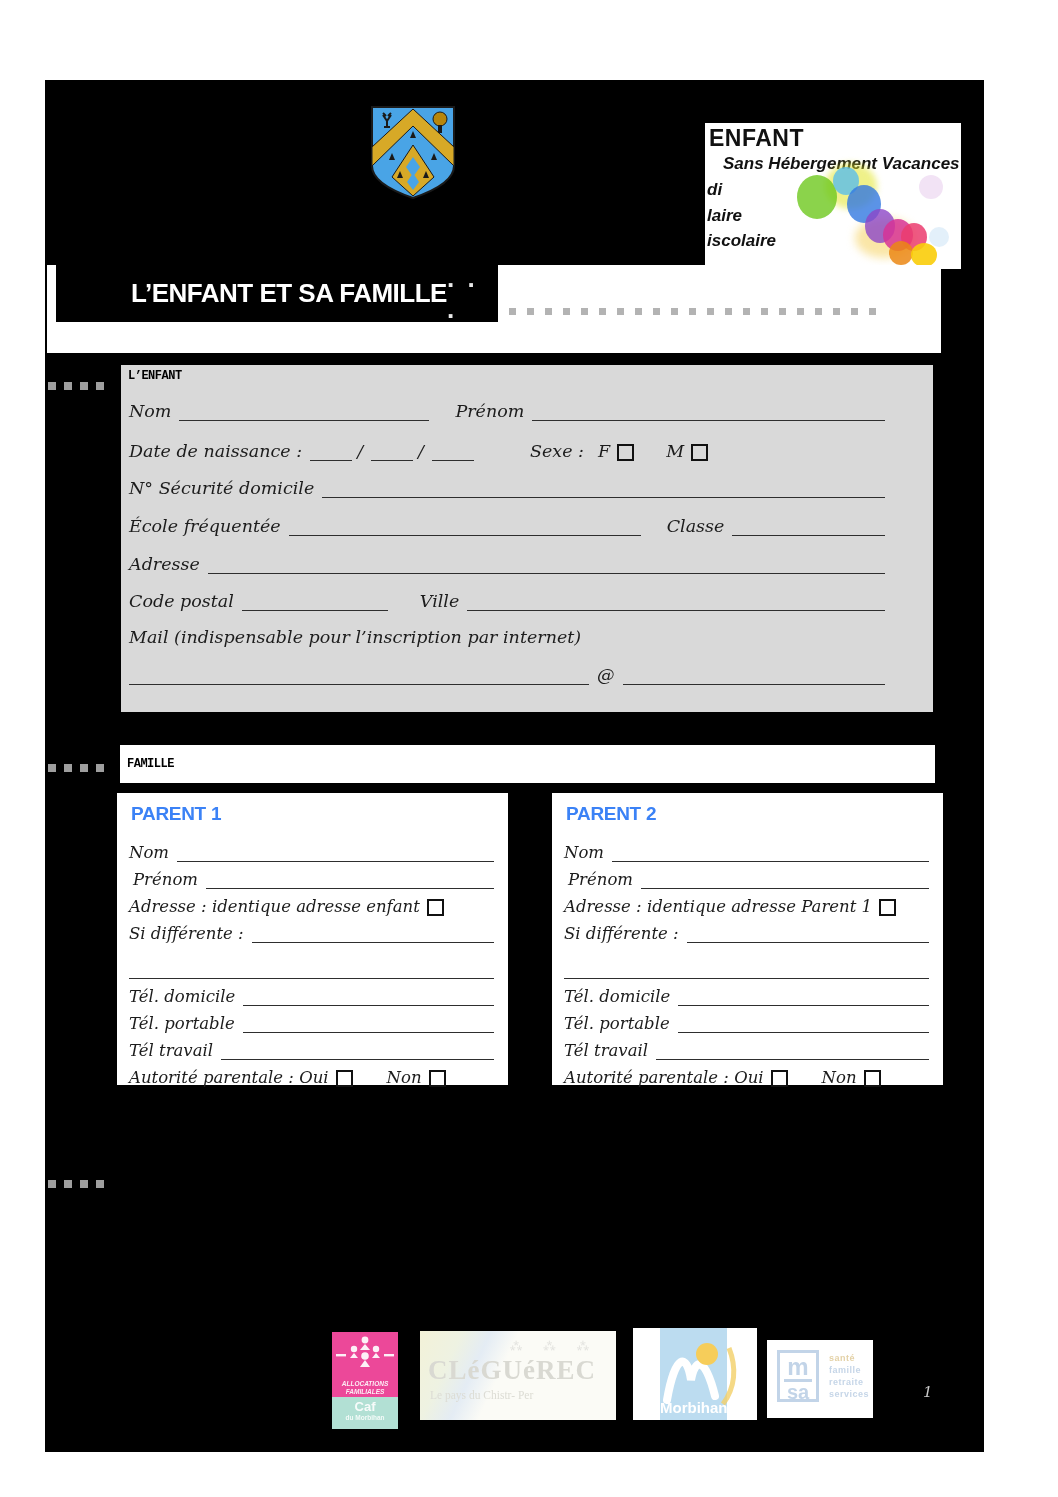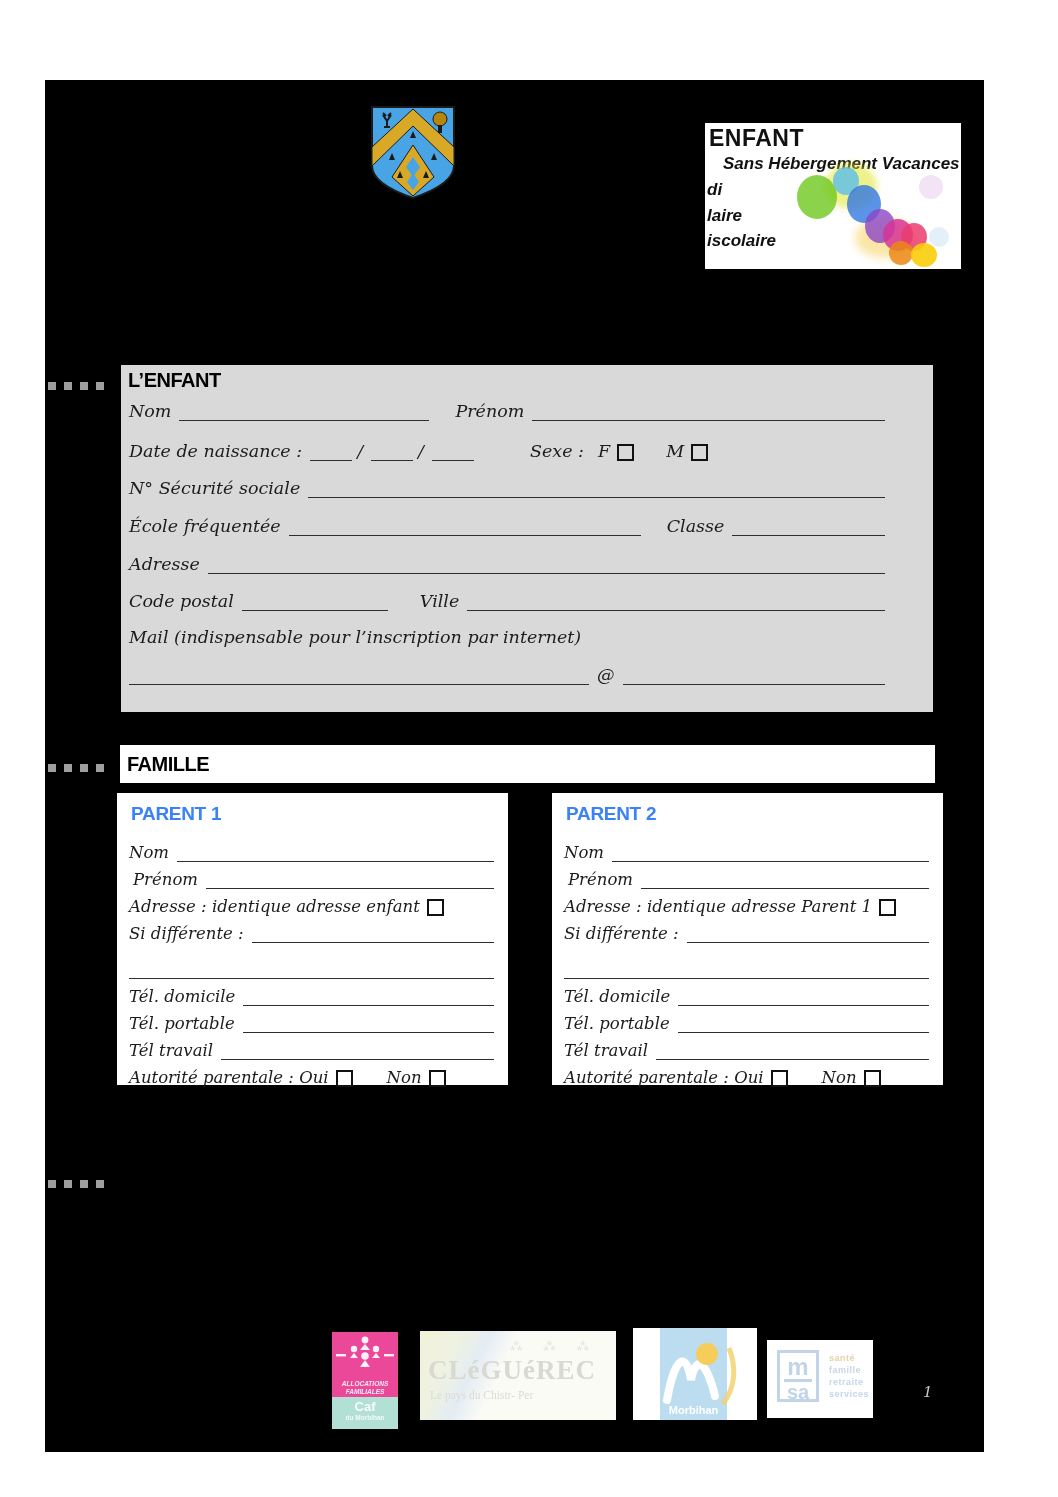--- a/index.html
+++ b/index.html
@@ -32,21 +32,21 @@
   .sq-dots i{display:inline-block;width:8px;height:8px;background:#9e9e9e;margin-right:8px;}
 
   
   .hw{font-family:"DejaVu Serif",serif;font-style:italic;color:#1c1c1c;}
   .ln{display:inline-block;border-bottom:1.4px solid #2e2e2e;height:15px;}
   .cb{display:inline-block;width:13px;height:13px;border:2px solid #111;background:transparent;
       vertical-align:-1px;margin-left:7px;}
 
   
   .enfant-panel{position:absolute;left:76px;top:285px;width:812px;height:347px;background:#d9d9d9;}
-  .panel-heading{position:absolute;left:7px;top:4px;font-size:20px;font-weight:bold;letter-spacing:-.5px;color:#000;}
+  .panel-heading{position:absolute;left:7px;top:4px;font-size:12px;font-weight:bold;letter-spacing:-.5px;color:#000;font-family:Liberation Mono, monospace;}
   .g-row{position:absolute;left:8px;right:48px;display:flex;align-items:flex-end;font-size:17.5px;}
   .g-row .lbl{white-space:nowrap;}
   .g-row .ln{margin-left:8px;}
   .flex1{flex:1;}
 
   
   .famille-strip{position:absolute;left:75px;top:665px;width:815px;height:38px;background:#fff;display:flex;align-items:center;}
   .famille-strip .panel-heading{position:static;margin-left:7px;}
 
   
@@ -68,21 +68,21 @@
   .cleg{left:375px;top:1251px;width:196px;height:89px;background:#fbfbf6;
         background-image:linear-gradient(115deg,#f3f2d8 0%,#eef2e2 18%,#e4ecf4 30%,#fbfbf6 42%);}
   .cleg .cname{position:absolute;left:8px;top:24px;font-family:"Liberation Serif",serif;font-weight:bold;
         font-size:27px;letter-spacing:1px;color:#d9d9d2;}
   .cleg .ctag{position:absolute;left:10px;top:58px;font-family:"Liberation Serif",serif;
         font-size:11.5px;color:#dcdcd4;}
   .cleg .erm{position:absolute;color:#e3e3df;font-size:11px;letter-spacing:9px;top:6px;left:90px;}
   .morb{left:588px;top:1248px;width:124px;height:92px;background:#fff;}
   .morb .mblue{position:absolute;left:27px;top:0;width:67px;height:92px;background:#bcdcf0;}
   .morb .mname{position:absolute;left:27px;width:67px;bottom:4px;text-align:center;color:#fff;
-        font-size:11px;font-weight:bold;}
+        font-size:15px;font-weight:bold;}
   .msa{left:722px;top:1260px;width:106px;height:78px;background:#fff;}
   .msa .msq{position:absolute;left:10px;top:10px;width:42px;height:52px;border:3px solid #c2d4e8;
         color:#c2d4e8;font-weight:bold;text-align:center;line-height:1;box-sizing:border-box;}
   .msa .msq .mg1{font-size:24px;display:block;margin-top:2px;}
   .msa .msq .mg2{font-size:20px;display:block;border-top:3px solid #c2d4e8;margin:0 4px;}
   .msa .mw{position:absolute;left:62px;font-size:9px;font-weight:bold;letter-spacing:.5px;}
   .msa .w1{top:13px;color:#e4d2a8;} .msa .w2{top:25px;color:#c6d6e8;}
   .msa .w3{top:37px;color:#c6d6e8;} .msa .w4{top:49px;color:#c6d6e8;}
 
   
@@ -136,20 +136,27 @@
         <div class="bal" style="left:160px;top:86px;width:30px;height:34px;background:rgba(140,70,200,.8);"></div>
         <div class="bal" style="left:178px;top:96px;width:30px;height:32px;background:rgba(215,50,150,.85);"></div>
         <div class="bal" style="left:196px;top:100px;width:26px;height:28px;background:rgba(235,60,110,.85);"></div>
         <div class="bal" style="left:184px;top:118px;width:24px;height:24px;background:rgba(235,135,20,.85);"></div>
         <div class="bal" style="left:206px;top:120px;width:26px;height:24px;background:rgba(250,205,10,.9);"></div>
         <div class="bal" style="left:214px;top:52px;width:24px;height:24px;background:rgba(230,200,235,.5);"></div>
         <div class="bal" style="left:224px;top:104px;width:20px;height:20px;background:rgba(200,225,245,.5);"></div>
       </div>
     </div>
 
+    <div class="banner-strip">
+      <div class="banner-box">
+        <span class="banner-title">L’ENFANT ET SA FAMILLE</span>
+        <span class="banner-title-dots">. . .</span>
+      </div>
+      <div class="hdr-dots"><i></i><i></i><i></i><i></i><i></i><i></i><i></i><i></i><i></i><i></i><i></i><i></i><i></i><i></i><i></i><i></i><i></i><i></i><i></i><i></i><i></i></div>
+    </div>
 
     <div class="sq-dots" style="left:3px;top:296px;"><i></i><i></i><i></i><i></i></div>
     <div class="sq-dots" style="left:3px;top:678px;"><i></i><i></i><i></i><i></i></div>
     <div class="sq-dots" style="left:3px;top:1094px;"><i></i><i></i><i></i><i></i></div>
 
     <div class="enfant-panel">
       <div class="panel-heading">L’ENFANT</div>
 
       <div class="g-row hw" style="top:36px;">
         <span class="lbl">Nom</span>
@@ -166,21 +173,21 @@
         <span class="lbl" style="margin-left:5px;">/</span>
         <span class="ln" style="width:42px;"></span>
         <span class="lbl" style="margin-left:56px;">Sexe :</span>
         <span class="lbl" style="margin-left:14px;">F</span>
         <span class="cb"></span>
         <span class="lbl" style="margin-left:32px;">M</span>
         <span class="cb"></span>
       </div>
 
       <div class="g-row hw" style="top:113px;">
-        <span class="lbl">N° Sécurité sociale</span>
+        <span class="lbl">N° Sécurité domicile</span>
         <span class="ln flex1"></span>
       </div>
 
       <div class="g-row hw" style="top:151px;">
         <span class="lbl">École fréquentée</span>
         <span class="ln" style="width:352px;"></span>
         <span class="lbl" style="margin-left:26px;">Classe</span>
         <span class="ln flex1"></span>
       </div>
 

